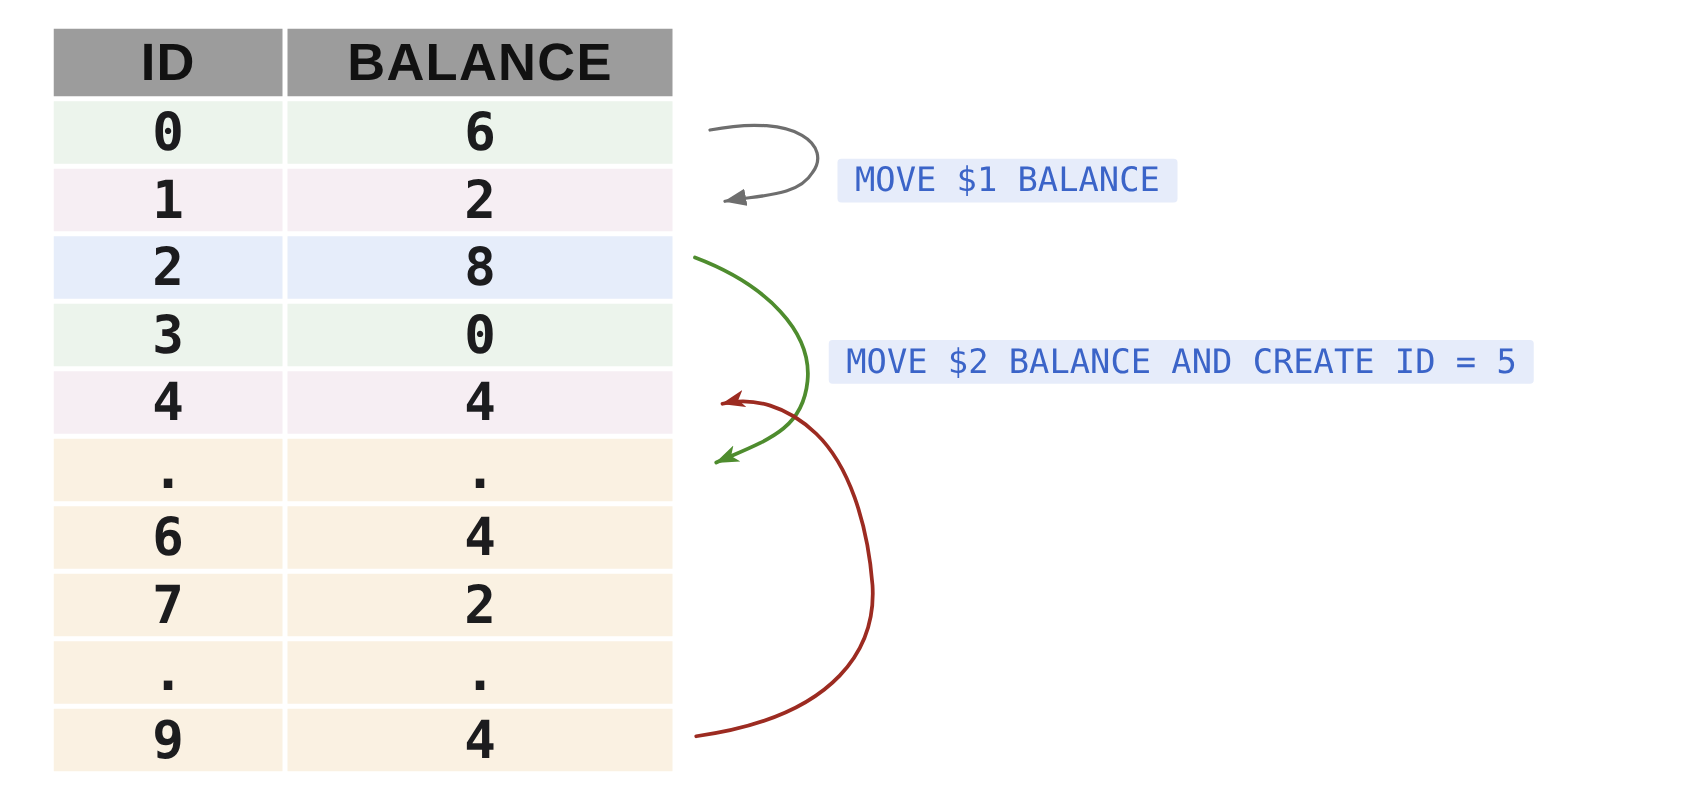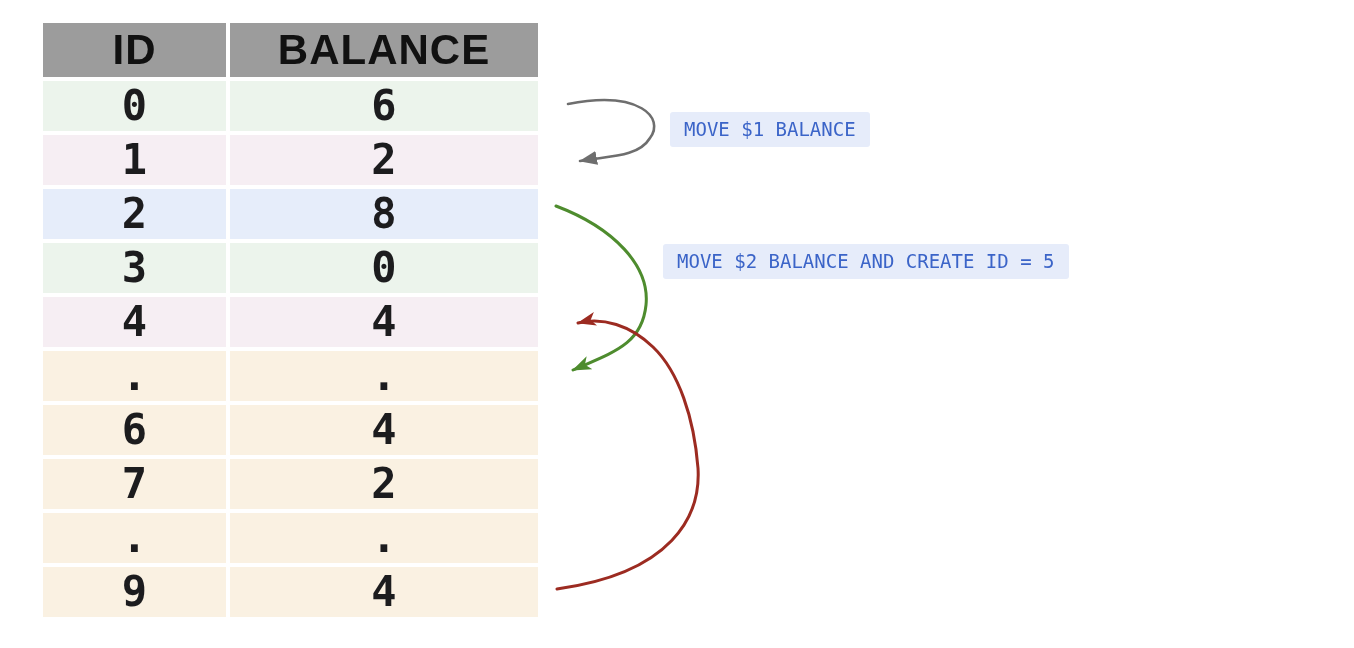--- a/index.html
+++ b/index.html
@@ -67,25 +67,26 @@
   
   .label {
     position: absolute;
     height: 35px;
     line-height: 35px;
     padding: 0 14px;
     border-radius: 3px;
     background: var(--label-bg, #e6ecfa);
     color: var(--label-text, #3b64c8);
     font-family: "DejaVu Sans Mono", monospace;
-    font-size: 19px;
+    font-size: 27px;
     white-space: nowrap;
+    margin-top: 15px;
   }
   #label-0 { left: 670px; top: 112px; }
-  #label-1 { left: 663px; top: 244px; }
+  #label-1 { left: 663px; top: 257px; }
   #label-2 { left: 736px; top: 442px; }
 </style>
 </head>
 <body>
 
 <div class="canvas">
 
   <svg class="arrows" width="1354" height="648" viewBox="0 0 1354 648">
     <defs>
       <marker id="m-0" markerUnits="userSpaceOnUse" markerWidth="22" markerHeight="18" refX="17" refY="7" orient="auto">

